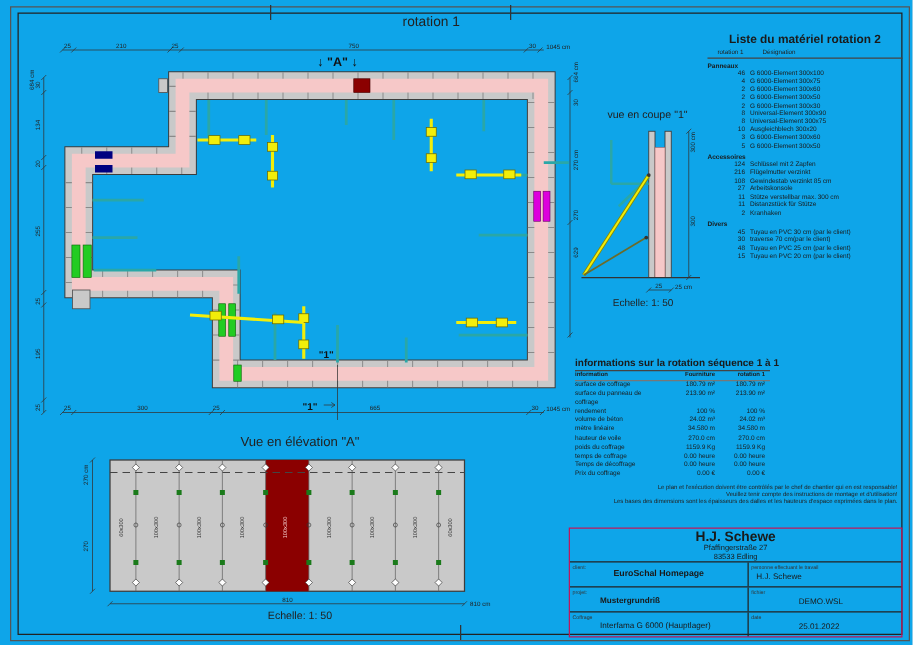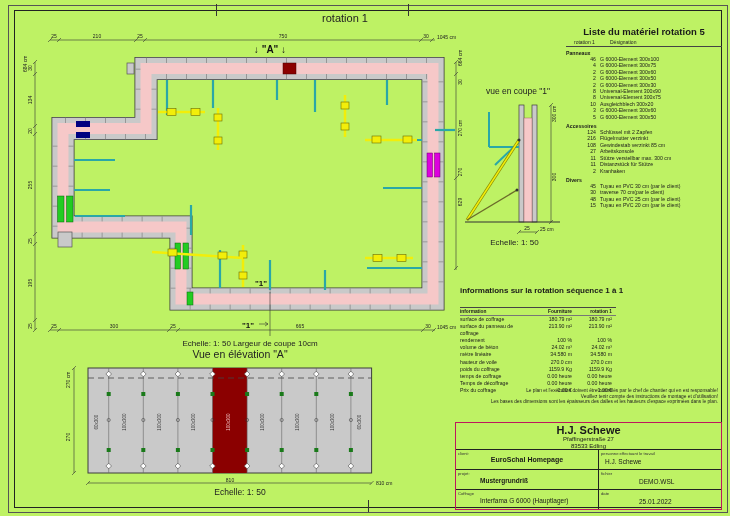--- a/index.html
+++ b/index.html
@@ -1,16 +1,16 @@
 <!DOCTYPE html>
 <html><head>
 <meta charset="utf-8">
 <style>
   html,body{margin:0;padding:0;background:#e9e9e9;}
-  #sheet{position:relative;width:730px;height:516px;background:#bef264;overflow:hidden;
+  #sheet{position:relative;width:730px;height:516px;background:#0ea5e9;overflow:hidden;
          font-family:"Liberation Sans",sans-serif;color:#1a1a1a;}
   .abs{position:absolute;}
   #outer-border{left:8px;top:5px;width:718px;height:506px;border:1px solid #555;}
   #frame{left:14px;top:10px;width:706px;height:496px;border:1px solid #222;}
   .foldtick{width:1px;background:#333;}
   #sheet-title{left:215px;top:12px;width:260px;text-align:center;font-size:11px;color:#222;}
   
   .cap{text-align:center;color:#222;}
   #plan-caption{left:110px;top:339px;width:280px;font-size:8px;}
   #elev-title{left:60px;top:348px;width:360px;font-size:10.5px;}
@@ -22,21 +22,21 @@
   #materials .mtitle{font-size:9.5px;font-weight:bold;text-align:center;margin-bottom:2px;}
   #materials .mheader{display:flex;font-size:5px;border-bottom:1px solid #444;padding:0 2px 1px 8px;color:#222;}
   #materials .mheader .h1{width:30px;}
   #materials .mheader .h2{margin-left:6px;}
   #materials .gname{font-size:5.2px;font-weight:bold;margin-top:3px;}
   .mrow{display:flex;font-size:5.2px;line-height:6.4px;}
   .mrow .qty{width:30px;text-align:right;flex:none;}
   .mrow .lbl{margin-left:4px;white-space:nowrap;}
   
   #info{left:460px;top:286px;width:156px;}
-  #info .ititle{font-size:8px;font-weight:bold;border-bottom:1px solid #444;padding-bottom:12px;white-space:nowrap;}
+  #info .ititle{font-size:8px;font-weight:bold;border-bottom:1px solid #444;padding-bottom:1px;white-space:nowrap;}
   #info .ihead{display:flex;font-size:4.8px;font-weight:bold;border-bottom:1px solid #777;padding:1px 0;}
   .irow{display:flex;font-size:5.2px;line-height:7.1px;}
   .ilbl{width:72px;flex:none;}
   .iv{width:40px;flex:none;text-align:right;}
   
   #disclaimer{left:430px;top:388px;width:288px;font-size:4.8px;line-height:5.6px;text-align:right;color:#222;}
   
   #titleblock{left:455px;top:422px;width:265px;height:86px;border:1px solid #be185d;}
   #tb-head{height:26px;border-bottom:1px solid #222;text-align:center;}
   #tb-company{font-size:11px;font-weight:bold;line-height:12px;padding-top:1px;}
@@ -200,21 +200,20 @@
       <text x="447" y="108" transform="rotate(-90 447 108)" text-anchor="middle">270 cm</text>
       <text x="447" y="152" transform="rotate(-90 447 152)" text-anchor="middle">270</text>
       <text x="447" y="182" transform="rotate(-90 447 182)" text-anchor="middle">629</text>
     </g>
 
     <text x="255" y="33" text-anchor="middle" font-size="10" font-weight="bold" fill="#111">↓ "A" ↓</text>
     <text x="246" y="266" text-anchor="middle" font-size="8" font-weight="bold" fill="#111">"1"</text>
     <text x="233" y="308" text-anchor="middle" font-size="8" font-weight="bold" fill="#111">"1"</text>
   </svg>
 
-  <div class="abs cap" id="plan-caption">Echelle: 1: 50   Largeur de coupe 10cm</div>
 
   <div class="abs cap" id="section-title">vue en coupe "1"</div>
   <svg class="abs" style="left:465px;top:82px;" width="110" height="160" viewBox="0 0 110 160">
     <g>
       <rect x="54" y="23" width="5" height="117" fill="#c9c9c9" stroke="#3c3c3c" stroke-width="0.7"></rect>
       <rect x="67" y="23" width="5" height="117" fill="#c9c9c9" stroke="#3c3c3c" stroke-width="0.7"></rect>
       <rect x="59" y="36" width="8" height="104" fill="#f6c8c8" stroke="#a06a6a" stroke-width="0.5"></rect>
     </g>
     <g stroke="#2aa7a7" stroke-width="2" fill="none">
       <line x1="24" y1="30" x2="24" y2="65"></line>
@@ -331,21 +330,21 @@
     <g fill="#222" font-size="5">
       <text x="12" y="26" transform="rotate(-90 12 26)">270 cm</text>
       <text x="12" y="75" transform="rotate(-90 12 75)" text-anchor="middle">270</text>
       <text x="172" y="119.5" text-anchor="middle">810</text>
       <text x="318" y="123">810 cm</text>
     </g>
   </svg>
   <div class="abs cap" id="elev-caption">Echelle: 1: 50</div>
 
   <div class="abs" id="materials">
-    <div class="mtitle">Liste du matériel  rotation 5</div>
+    <div class="mtitle">Liste du matériel  rotation 2</div>
     <div class="mheader">
       <span class="h1">rotation 1</span>
       <span class="h2">Désignation</span>
     </div>
     <div class="gname">Panneaux</div>
     <div>
 
     <div class="mrow">
         <span class="qty">46</span>
         <span class="lbl">G 6000-Element 300x100</span>

